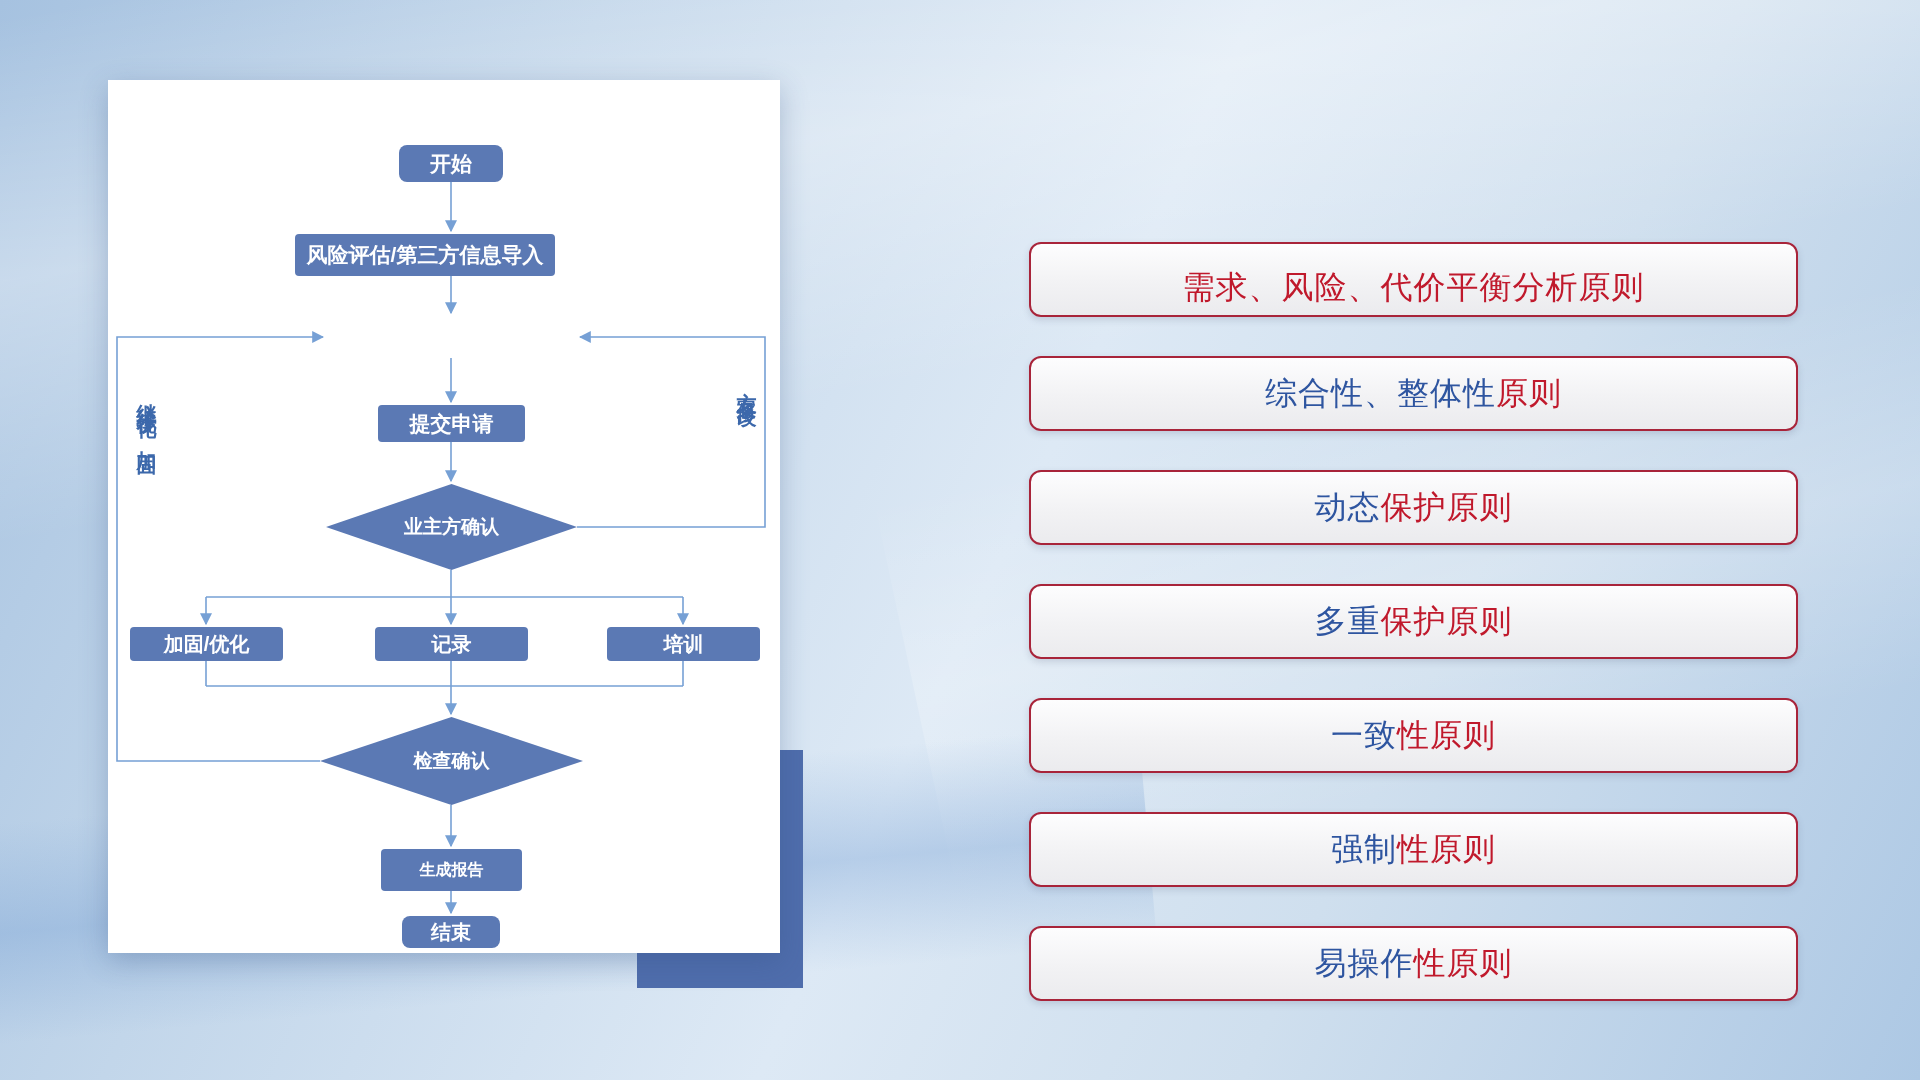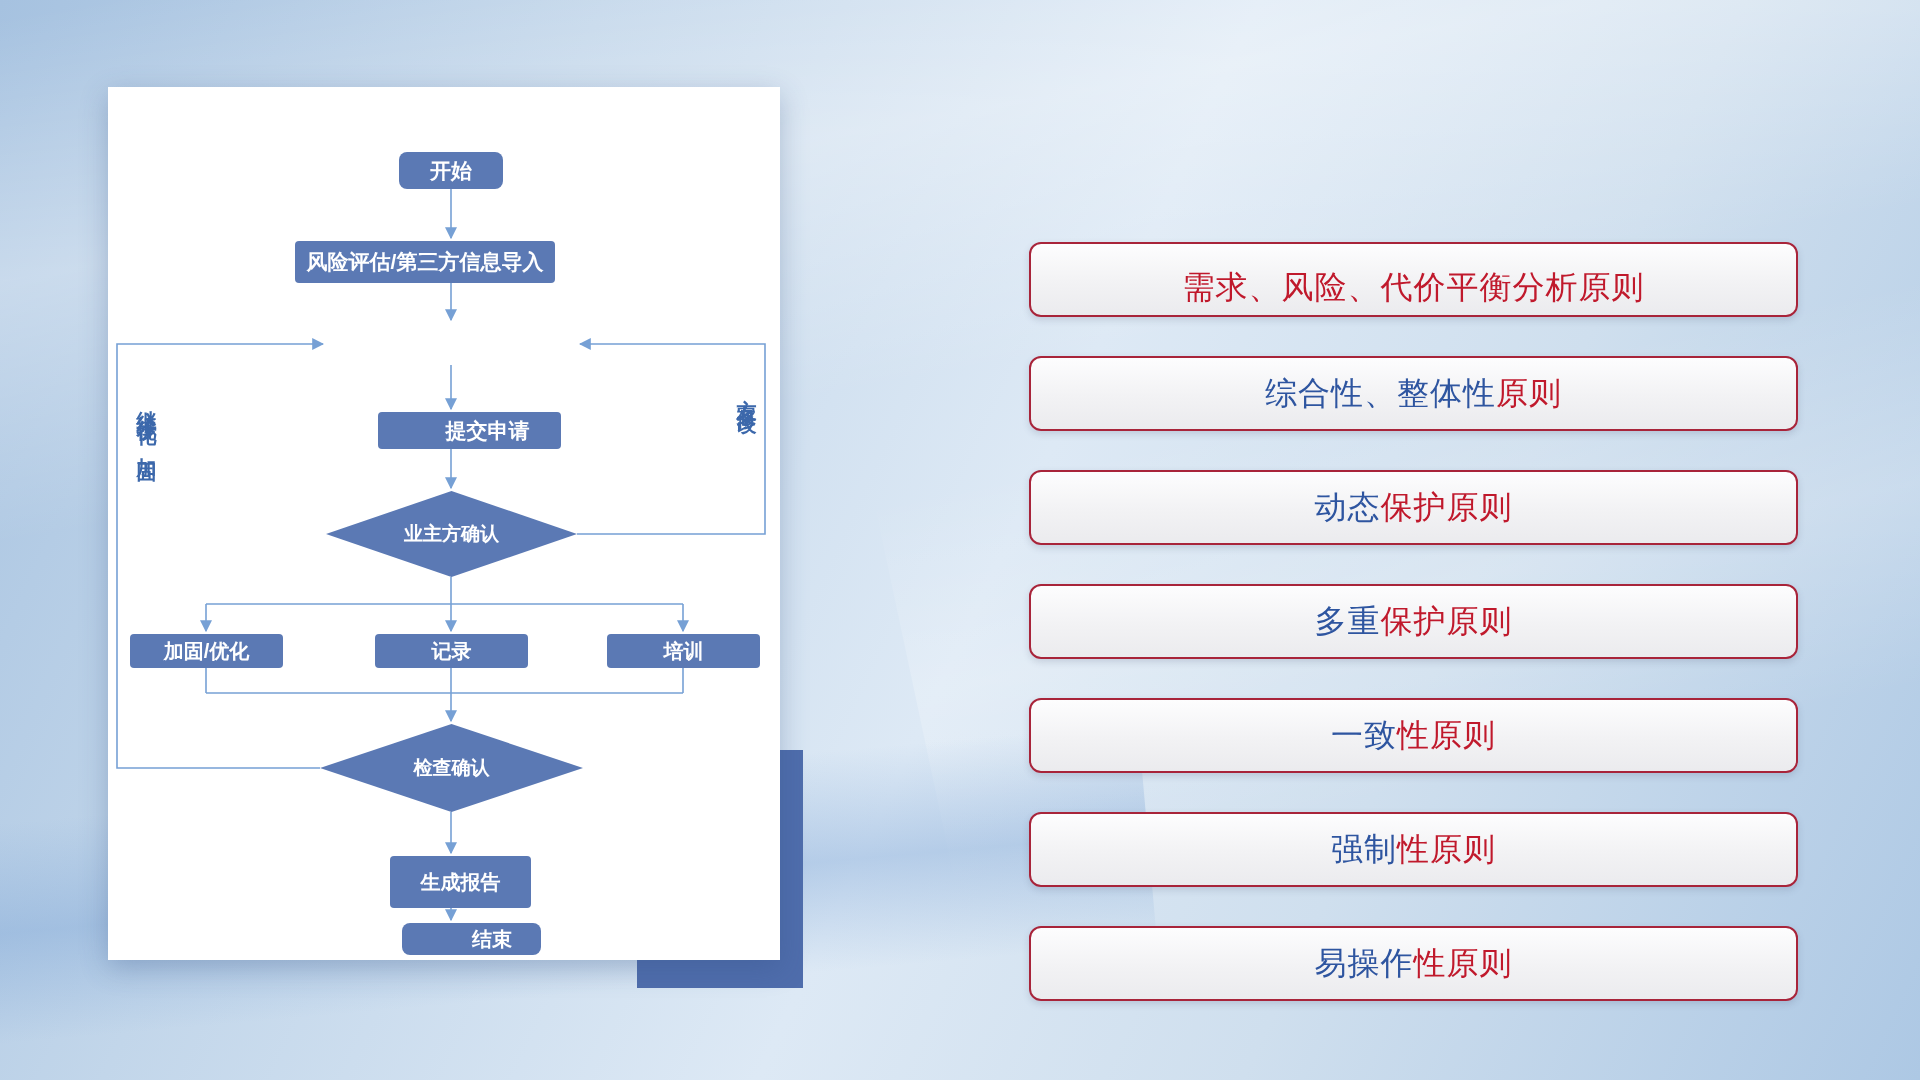--- a/index.html
+++ b/index.html
@@ -22,40 +22,40 @@
     transform:rotate(-10deg);pointer-events:none;}
   .streak-b{position:absolute;left:-150px;top:780px;width:1300px;height:220px;
     background:linear-gradient(180deg,rgba(120,160,210,0),rgba(118,160,212,.38),rgba(120,160,210,0));
     transform:rotate(-5deg);pointer-events:none;}
   .streak-c{position:absolute;left:900px;top:350px;width:1400px;height:400px;
     background:linear-gradient(180deg,rgba(255,255,255,0),rgba(255,255,255,.22),rgba(255,255,255,0));
     transform:rotate(-12deg);pointer-events:none;}
 
   .accent-block{position:absolute;left:637px;top:750px;width:166px;height:238px;background:var(--accent-block);}
 
-  .card{position:absolute;left:108px;top:87px;width:672px;height:873px;background:#ffffff;
+  .card{position:absolute;left:108px;top:80px;width:672px;height:873px;background:#ffffff;
     box-shadow:0 8px 26px rgba(50,80,130,.30);}
   .connectors{position:absolute;left:0;top:0;width:672px;height:873px;}
 
   .node{position:absolute;display:flex;align-items:center;justify-content:center;
     background:var(--node-fill);color:#ffffff;font-weight:bold;font-size:21px;
     border-radius:4px;text-align:center;line-height:1.1;}
   .diamond{clip-path:polygon(50% 0,100% 50%,50% 100%,0 50%);border-radius:0;font-size:19px;}
 
   #n-start{left:291px;top:65px;width:104px;height:37px;border-radius:8px;}
   #n-risk{left:187px;top:154px;width:260px;height:42px;}
   #n-plan{left:218px;top:236px;width:251px;height:42px;}
-  #n-submit{left:270px;top:325px;width:147px;height:37px;padding-left:36px;}
+  #n-submit{left:270px;top:325px;width:147px;height:37px;}
   #n-owner{left:218px;top:404px;width:251px;height:86px;}
   #n-harden{left:22px;top:547px;width:153px;height:34px;font-size:20px;}
   #n-record{left:267px;top:547px;width:153px;height:34px;font-size:20px;}
   #n-train{left:499px;top:547px;width:153px;height:34px;font-size:20px;}
   #n-check{left:212px;top:637px;width:263px;height:88px;}
-  #n-report{left:273px;top:769px;width:141px;height:52px;font-size:20px;margin-left:9px;}
-  #n-end{left:294px;top:836px;width:98px;height:32px;border-radius:8px;font-size:20px;padding-left:41px;}
+  #n-report{left:273px;top:769px;width:141px;height:42px;font-size:16px;}
+  #n-end{left:294px;top:836px;width:98px;height:32px;border-radius:8px;font-size:20px;}
 
   .vlabel{position:absolute;writing-mode:vertical-rl;text-orientation:upright;
     font-weight:bold;color:#3c68ab;font-size:20px;letter-spacing:5px;}
   #vl-left{left:26px;top:308px;}
   #vl-right{left:626px;top:296px;}
 
   .right-title{position:absolute;left:1029px;top:106px;width:769px;text-align:center;
     font-size:48px;font-weight:bold;color:var(--title-blue);letter-spacing:1px;}
   .principles{position:absolute;left:1029px;top:242px;width:769px;
     display:flex;flex-direction:column;gap:39px;}

